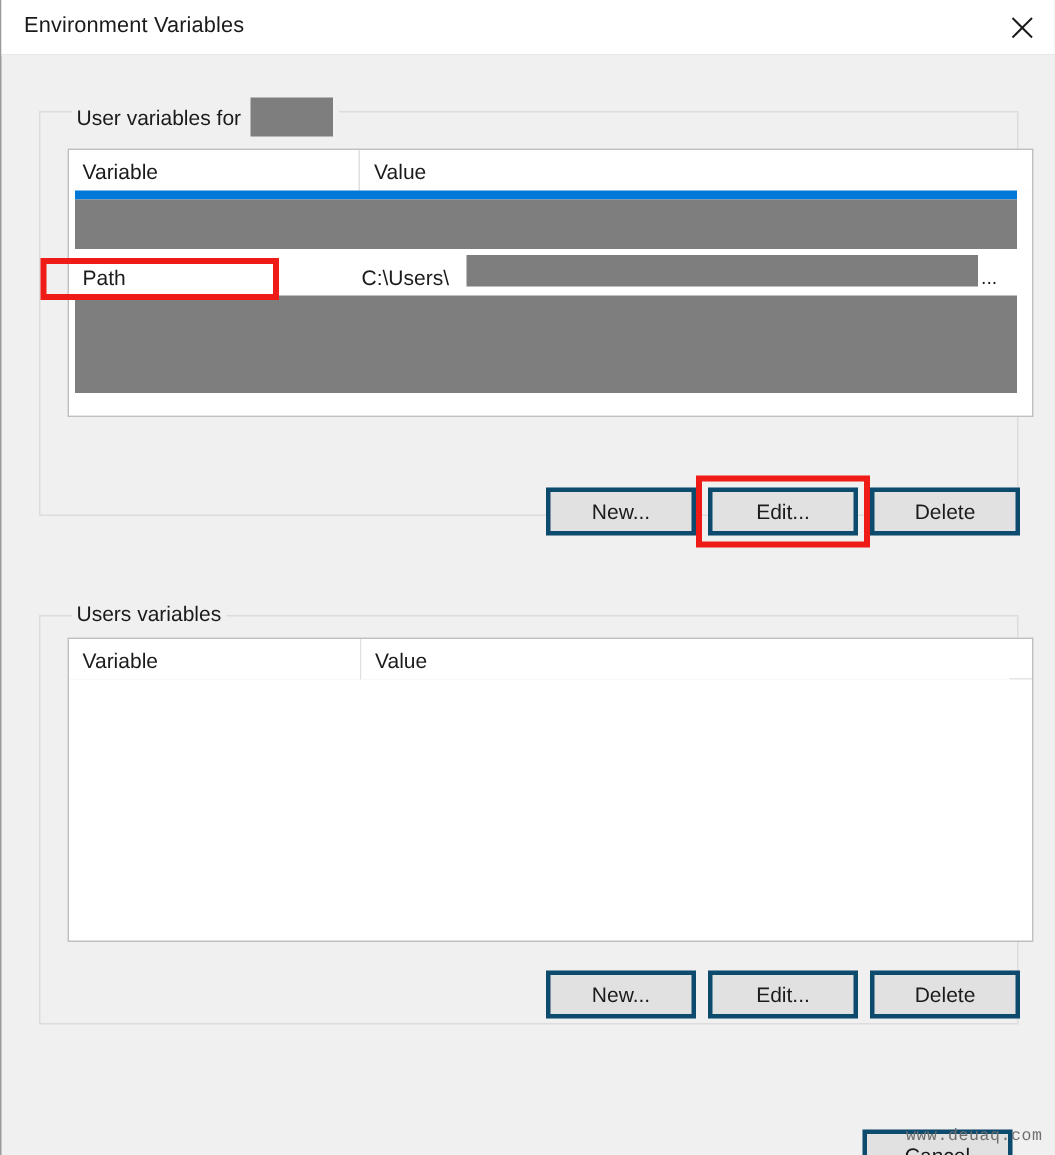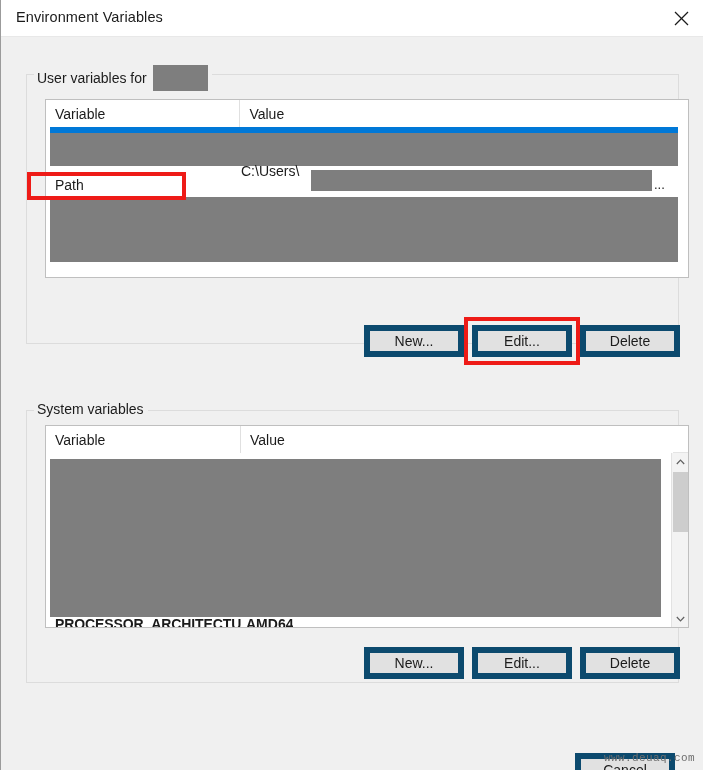--- a/index.html
+++ b/index.html
@@ -57,21 +57,21 @@
   }
 
   
   .groupbox {
     position: absolute;
     border: 1px solid #dcdcdc;
     background: transparent;
   }
   .group-legend {
     position: absolute;
-    top: -10px; left: 7px;
+    top: -10px; left: 21px;
     background: #f0f0f0;
     padding: 0 4px 0 3px;
     font-size: 14px;
     color: #1b1b1b;
     white-space: nowrap;
     display: flex;
     align-items: center;
     gap: 6px;
   }
   .redact-inline {
@@ -166,21 +166,21 @@
     position: absolute;
     left: 1px; width: 15px;
     background: #cdcdcd;
   }
 
   
   .btn {
     position: absolute;
     height: 32px;
     background: #e1e1e1;
-    border: 6px solid #0c4a6e;
+    border: 3px solid #0c4a6e;
     font-family: "Liberation Sans", sans-serif;
     font-size: 14px;
     color: #1b1b1b;
     display: flex;
     align-items: center;
     justify-content: center;
     cursor: default;
     white-space: nowrap;
   }
   .btn.focus {
@@ -230,70 +230,49 @@
         <div class="lv-col last" style="width:449px;">Value</div>
       </div>
 
       <div class="lv-body">
 
         <div class="sel-bar" style="left:4px; top:0px; width:628px; height:6px;"></div>
 
         <div class="redact" style="left:4px; top:6px; width:628px; height:33px;"></div>
 
         <div class="row-text" style="left:9px; top:50px;">Path</div>
-        <div class="row-text" style="left:195px; top:36px;">C:\Users\</div>
+        <div class="row-text" style="left:195px; top:50px;">C:\Users\</div>
         <div class="redact" style="left:265px; top:43px; width:341px; height:21px;"></div>
         <div class="row-text" style="left:608px; top:50px; font-size:13px;">...</div>
 
         <div class="redact" style="left:4px; top:70px; width:628px; height:65px;"></div>
       </div>
     </div>
 
     <div class="annot" style="left:25px; top:135px; width:159px; height:28px;"></div>
 
     <div class="btn" style="left:362px; top:288px; width:100px;">New...</div>
     <div class="btn" style="left:470px; top:288px; width:100px;">Edit...</div>
     <div class="btn" style="left:578px; top:288px; width:100px;">Delete</div>
 
     <div class="annot" style="left:462px; top:280px; width:116px; height:48px;"></div>
 
     <div class="groupbox" style="left:24px; top:373px; width:653px; height:273px;">
       <div class="group-legend">
-        <span>System variables</span>
+        <span>Users variables</span>
       </div>
     </div>
 
     <div class="listview" style="left:33px; top:388px; width:644px; height:203px;">
 
       <div class="lv-header">
         <div class="lv-col" style="width:195px;">Variable</div>
         <div class="lv-col last" style="width:432px;">Value</div>
       </div>
 
-      <div class="lv-body">
-
-        <div class="redact" style="left:4px; top:6px; width:611px; height:158px;"></div>
-
-        <div class="row-text" style="left:9px; top:163px; overflow:hidden; height:12px; font-weight:600; letter-spacing:-.1px;">PROCESSOR_ARCHITECTU</div>
-        <div class="row-text" style="left:200px; top:163px; overflow:hidden; height:12px; font-weight:600;">AMD64</div>
-
-        <div class="scrollbar">
-          <div class="sb-arrow up">
-            <svg width="9" height="6" viewBox="0 0 9 6" aria-hidden="true">
-              <polyline points="0.8,5 4.5,1.2 8.2,5" fill="none" stroke="#606060" stroke-width="1.2"></polyline>
-            </svg>
-          </div>
-          <div class="sb-thumb" style="top:19px; height:60px;"></div>
-          <div class="sb-arrow down">
-            <svg width="9" height="6" viewBox="0 0 9 6" aria-hidden="true">
-              <polyline points="0.8,1 4.5,4.8 8.2,1" fill="none" stroke="#606060" stroke-width="1.2"></polyline>
-            </svg>
-          </div>
-        </div>
-      </div>
     </div>
 
     <div class="btn" style="left:362px; top:610px; width:100px;">New...</div>
     <div class="btn" style="left:470px; top:610px; width:100px;">Edit...</div>
     <div class="btn" style="left:578px; top:610px; width:100px;">Delete</div>
 
     <div class="btn" style="left:573px; top:716px; width:100px; height:33px;">Cancel</div>
 
   </div>
 

